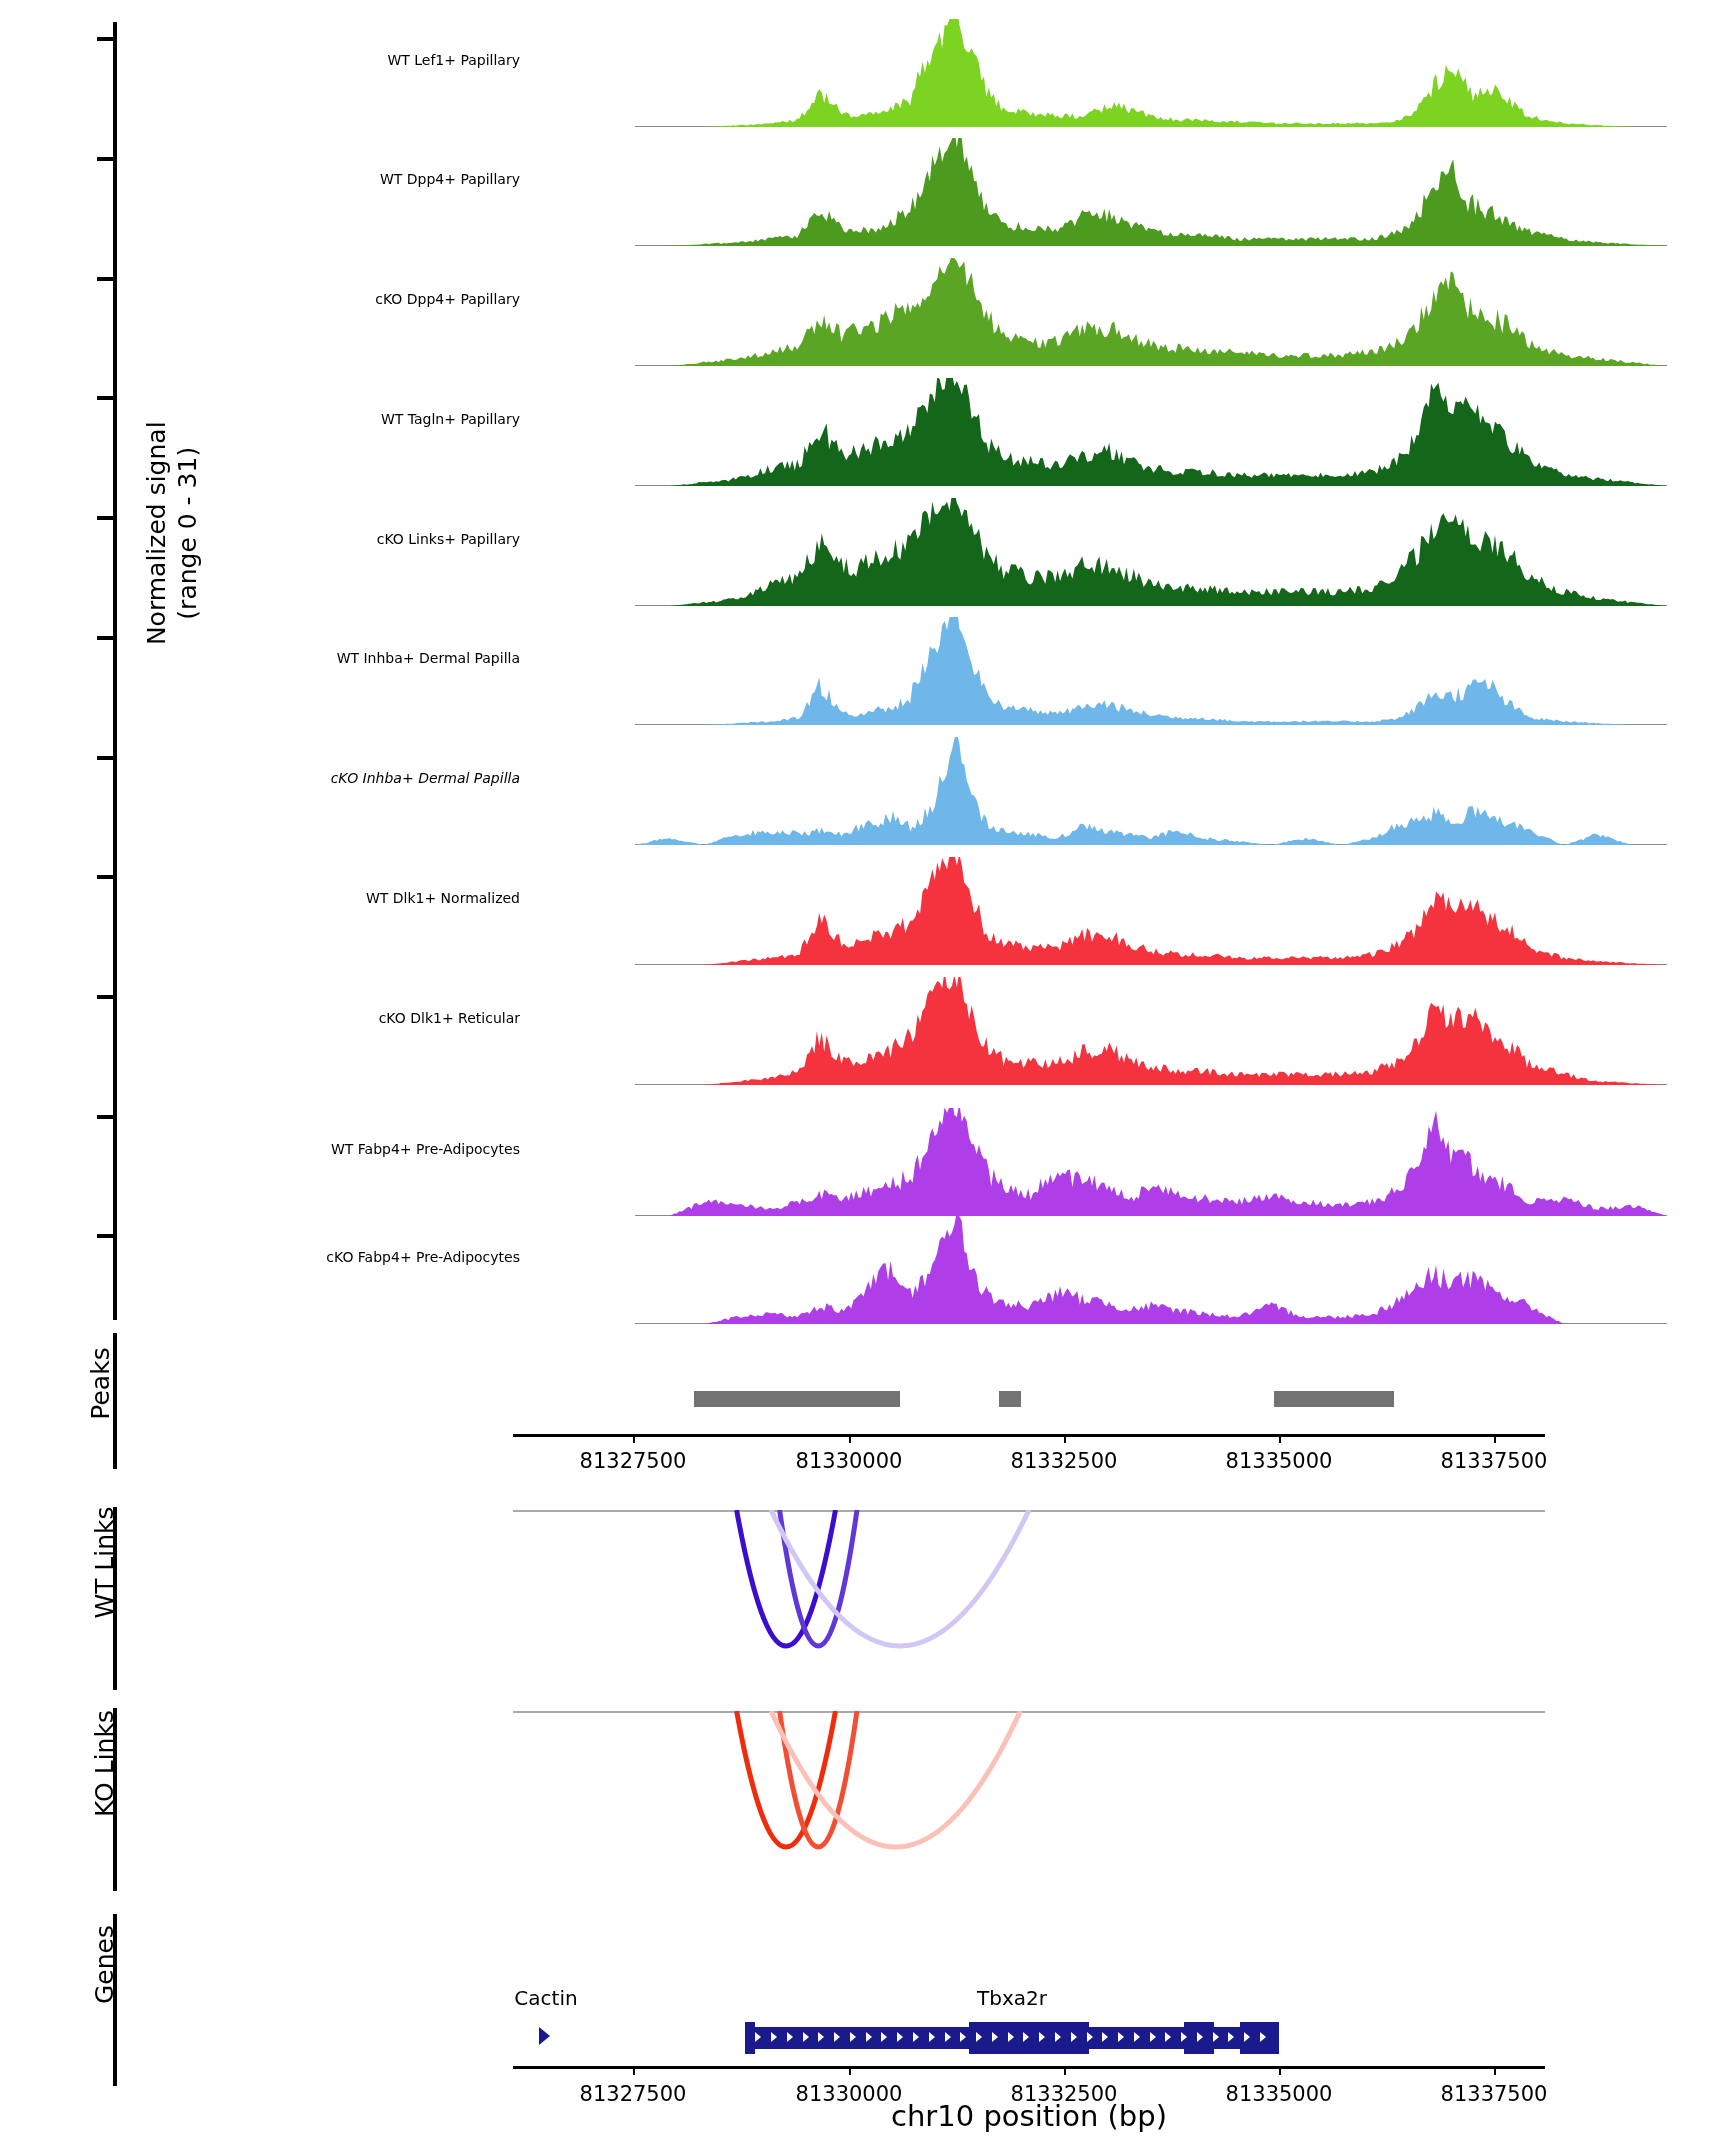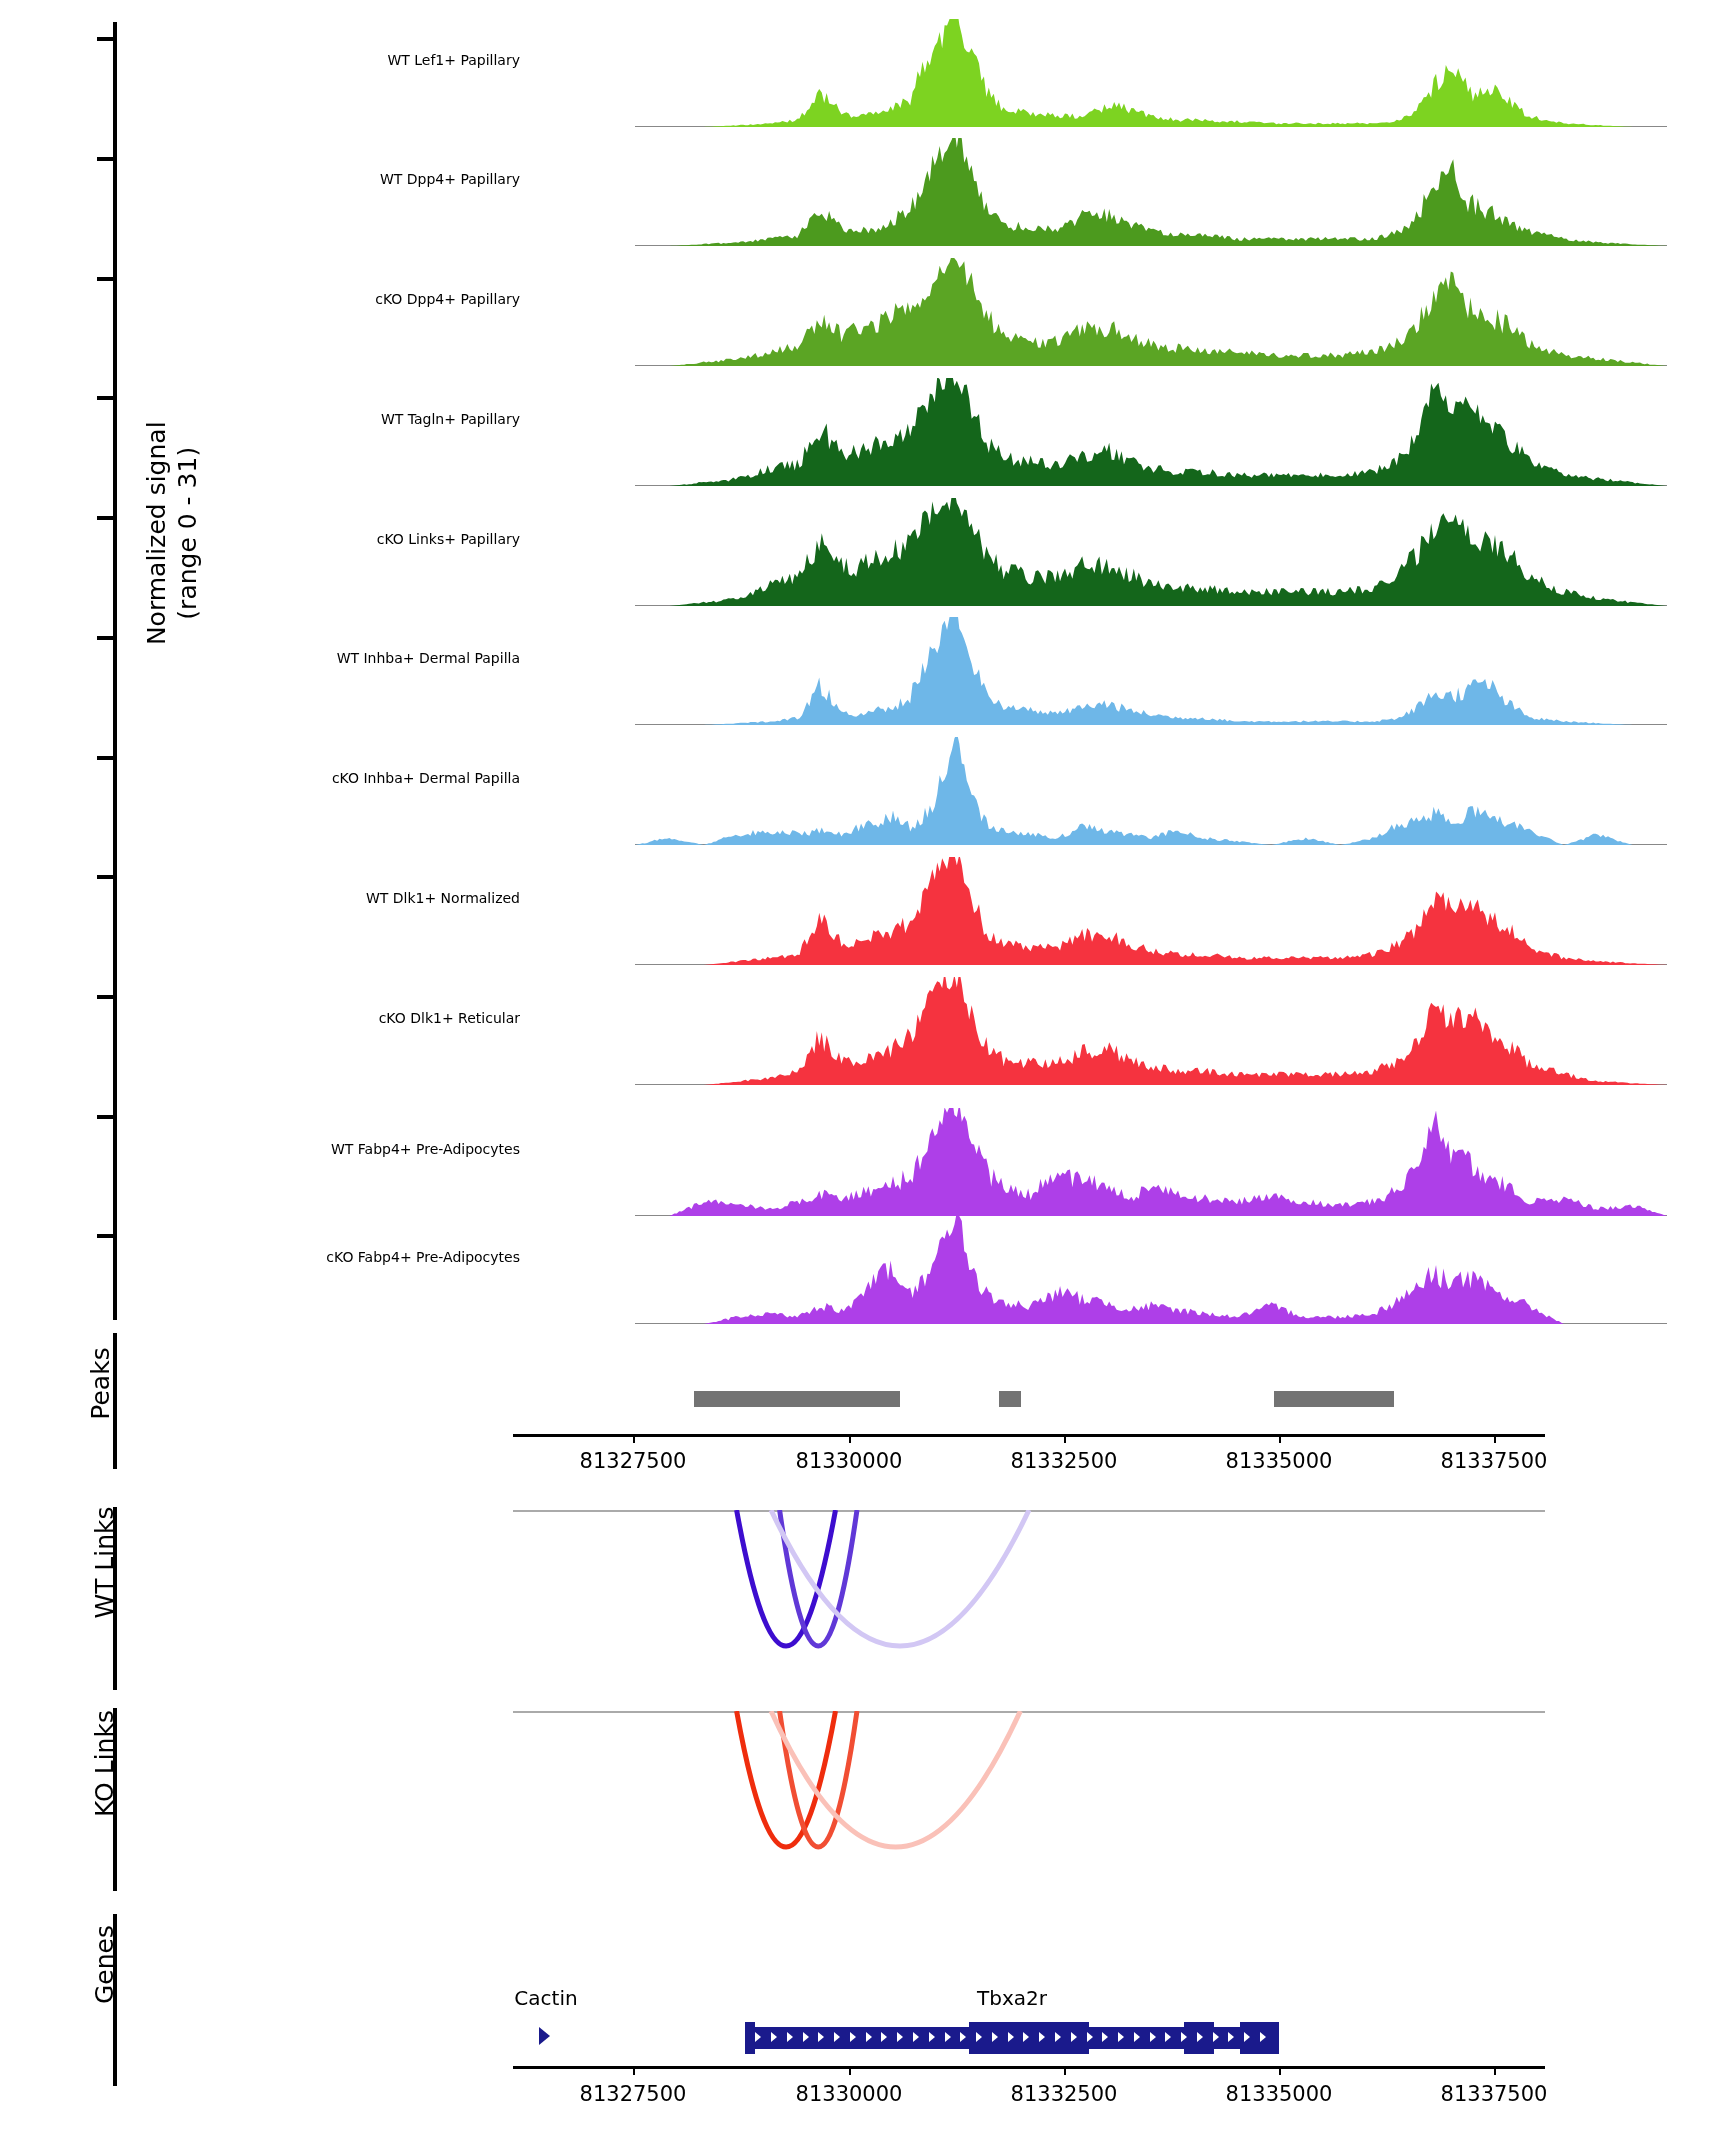--- a/index.html
+++ b/index.html
@@ -110,21 +110,21 @@
         </div>
         <div class="track" style="top: 614px;">
           <div class="track-label">WT Inhba+ Dermal Papilla</div>
           <div class="track-plot">
             <div class="baseline"></div>
             <svg viewBox="0 0 1440 150" preserveAspectRatio="none">
               <path d="M0,150 L0.0,150.0 L3.4,150.0 L6.9,150.0 L10.3,150.0 L13.7,150.0 L17.1,150.0 L20.6,150.0 L24.0,150.0 L27.4,150.0 L30.9,150.0 L34.3,150.0 L37.7,150.0 L41.1,150.0 L44.6,150.0 L48.0,150.0 L51.4,150.0 L54.9,150.0 L58.3,150.0 L61.7,150.0 L65.1,150.0 L68.6,150.0 L72.0,150.0 L75.4,150.0 L78.9,150.0 L82.3,150.0 L85.7,150.0 L89.1,150.0 L92.6,150.0 L96.0,150.0 L99.4,149.8 L102.9,149.7 L106.3,149.5 L109.7,149.3 L113.1,149.1 L116.6,149.0 L120.0,148.8 L123.4,148.6 L126.9,148.4 L130.3,148.3 L133.7,148.1 L137.1,148.4 L140.6,147.4 L144.0,147.2 L147.4,146.8 L150.9,146.8 L154.3,146.9 L157.7,147.2 L161.1,146.0 L164.6,145.7 L168.0,145.9 L171.4,147.0 L174.9,145.3 L178.3,144.9 L181.7,146.4 L185.1,146.1 L188.6,145.3 L192.0,145.2 L195.4,145.3 L198.9,144.1 L202.3,144.8 L205.7,141.9 L209.1,141.4 L212.6,143.9 L216.0,140.8 L219.4,139.2 L222.9,138.8 L226.3,142.3 L229.7,140.5 L233.1,136.3 L236.6,127.3 L240.0,117.9 L243.4,123.9 L246.9,107.1 L250.3,104.5 L253.7,95.4 L257.1,84.1 L260.6,109.6 L264.0,110.9 L267.4,115.9 L270.9,100.6 L274.3,121.8 L277.7,124.7 L281.1,120.6 L284.6,128.0 L288.0,131.3 L291.4,132.4 L294.9,130.8 L298.3,136.1 L301.7,136.0 L305.1,138.0 L308.6,138.4 L312.0,136.6 L315.4,133.3 L318.9,136.3 L322.3,134.4 L325.7,130.1 L329.1,131.7 L332.6,131.9 L336.0,127.1 L339.4,124.1 L342.9,127.5 L346.3,127.3 L349.7,132.3 L353.1,124.5 L356.6,128.1 L360.0,129.3 L363.4,123.0 L366.9,128.7 L370.3,113.0 L373.7,124.3 L377.1,118.7 L380.6,114.9 L384.0,120.0 L387.4,91.7 L390.9,89.8 L394.3,93.3 L397.7,90.2 L401.1,63.6 L404.6,78.9 L408.0,65.8 L411.4,40.6 L414.9,44.4 L418.3,43.0 L421.7,50.4 L425.1,39.4 L428.6,11.6 L432.0,5.1 L435.4,17.9 L438.9,-0.2 L442.3,-3.0 L445.7,-8.3 L449.1,-14.9 L452.6,16.4 L456.0,22.1 L459.4,30.9 L462.9,41.3 L466.3,54.3 L469.7,64.9 L473.1,80.5 L476.6,79.3 L480.0,72.4 L483.4,95.7 L486.9,91.3 L490.3,101.0 L493.7,110.0 L497.1,114.5 L500.6,121.0 L504.0,119.7 L507.4,115.0 L510.9,122.0 L514.3,129.0 L517.7,127.7 L521.1,123.5 L524.6,126.3 L528.0,122.2 L531.4,129.1 L534.9,128.8 L538.3,126.7 L541.7,124.2 L545.1,126.2 L548.6,130.5 L552.0,124.9 L555.4,131.2 L558.9,129.8 L562.3,134.7 L565.7,129.6 L569.1,134.5 L572.6,132.3 L576.0,135.6 L579.4,129.9 L582.9,132.9 L586.3,131.4 L589.7,135.1 L593.1,129.9 L596.6,133.9 L600.0,132.1 L603.4,126.5 L606.9,134.0 L610.3,127.0 L613.7,127.4 L617.1,122.9 L620.6,122.6 L624.0,127.7 L627.4,125.2 L630.9,120.0 L634.3,124.0 L637.7,126.1 L641.1,126.9 L644.6,120.8 L648.0,118.9 L651.4,122.2 L654.9,115.6 L658.3,126.4 L661.7,122.8 L665.1,117.6 L668.6,119.7 L672.0,129.0 L675.4,131.6 L678.9,120.3 L682.3,124.0 L685.7,129.8 L689.1,127.8 L692.6,127.2 L696.0,133.2 L699.4,131.0 L702.9,133.1 L706.3,135.5 L709.7,129.3 L713.1,134.2 L716.6,136.5 L720.0,137.7 L723.4,136.8 L726.9,136.9 L730.3,135.1 L733.7,135.8 L737.1,137.1 L740.6,136.9 L744.0,137.4 L747.4,140.2 L750.9,141.0 L754.3,138.3 L757.7,140.7 L761.1,139.2 L764.6,142.4 L768.0,140.2 L771.4,142.1 L774.9,139.9 L778.3,141.3 L781.7,139.8 L785.1,142.5 L788.6,140.9 L792.0,139.5 L795.4,142.7 L798.9,143.0 L802.3,142.9 L805.7,140.9 L809.1,142.5 L812.6,144.0 L816.0,141.3 L819.4,143.6 L822.9,141.6 L826.3,145.2 L829.7,143.1 L833.1,144.6 L836.6,145.2 L840.0,145.3 L843.4,145.1 L846.9,144.8 L850.3,144.3 L853.7,144.9 L857.1,145.4 L860.6,144.6 L864.0,146.3 L867.4,145.0 L870.9,144.6 L874.3,144.7 L877.7,145.0 L881.1,144.9 L884.6,144.4 L888.0,146.1 L891.4,145.2 L894.9,145.7 L898.3,145.6 L901.7,146.0 L905.1,145.0 L908.6,145.6 L912.0,145.8 L915.4,145.0 L918.9,144.7 L922.3,144.6 L925.7,145.9 L929.1,146.3 L932.6,143.9 L936.0,144.8 L939.4,146.0 L942.9,145.3 L946.3,144.9 L949.7,143.8 L953.1,145.5 L956.6,144.8 L960.0,144.1 L963.4,144.4 L966.9,143.8 L970.3,144.8 L973.7,145.4 L977.1,145.2 L980.6,145.2 L984.0,144.4 L987.4,143.7 L990.9,143.9 L994.3,144.0 L997.7,145.0 L1001.1,145.5 L1004.6,146.2 L1008.0,144.0 L1011.4,145.7 L1014.9,145.8 L1018.3,145.2 L1021.7,145.3 L1025.1,145.9 L1028.6,145.3 L1032.0,145.8 L1035.4,144.6 L1038.9,145.6 L1042.3,142.5 L1045.7,142.3 L1049.1,142.6 L1052.6,141.9 L1056.0,141.0 L1059.4,143.2 L1062.9,141.2 L1066.3,138.9 L1069.7,139.1 L1073.1,137.2 L1076.6,131.3 L1080.0,135.6 L1083.4,127.0 L1086.9,133.7 L1090.3,122.2 L1093.7,117.5 L1097.1,117.2 L1100.6,123.5 L1104.0,113.6 L1107.4,105.3 L1110.9,113.0 L1114.3,108.3 L1117.7,104.6 L1121.1,111.3 L1124.6,114.0 L1128.0,113.4 L1131.4,105.0 L1134.9,104.8 L1138.3,102.8 L1141.7,114.4 L1145.1,118.7 L1148.6,97.9 L1152.0,116.1 L1155.4,115.2 L1158.9,100.2 L1162.3,92.9 L1165.7,95.0 L1169.1,87.0 L1172.6,86.3 L1176.0,91.4 L1179.4,91.1 L1182.9,89.8 L1186.3,86.0 L1189.7,99.8 L1193.1,100.1 L1196.6,87.6 L1200.0,95.1 L1203.4,104.4 L1206.9,111.8 L1210.3,108.9 L1213.7,122.5 L1217.1,122.1 L1220.6,114.8 L1224.0,116.9 L1227.4,128.9 L1230.9,127.1 L1234.3,125.8 L1237.7,130.7 L1241.1,136.4 L1244.6,136.6 L1248.0,139.4 L1251.4,139.6 L1254.9,142.3 L1258.3,141.5 L1261.7,142.9 L1265.1,140.0 L1268.6,143.5 L1272.0,141.0 L1275.4,142.8 L1278.9,142.8 L1282.3,144.3 L1285.7,142.5 L1289.1,143.7 L1292.6,145.2 L1296.0,145.9 L1299.4,144.6 L1302.9,145.7 L1306.3,146.4 L1309.7,144.7 L1313.1,145.4 L1316.6,147.0 L1320.0,146.1 L1323.4,146.5 L1326.9,145.8 L1330.3,147.6 L1333.7,147.4 L1337.1,146.5 L1340.6,147.9 L1344.0,147.1 L1347.4,148.0 L1350.9,148.3 L1354.3,148.1 L1357.7,148.3 L1361.1,148.4 L1364.6,148.6 L1368.0,148.8 L1371.4,149.0 L1374.9,149.1 L1378.3,149.3 L1381.7,149.5 L1385.1,149.7 L1388.6,149.8 L1392.0,150.0 L1395.4,150.0 L1398.9,150.0 L1402.3,150.0 L1405.7,150.0 L1409.1,150.0 L1412.6,150.0 L1416.0,150.0 L1419.4,150.0 L1422.9,150.0 L1426.3,150.0 L1429.7,150.0 L1433.1,150.0 L1436.6,150.0 L1440.0,150.0 L1440,150 Z" fill="#6EB7E8"></path>
             </svg>
           </div>
         </div>
-        <div class="track" style="top: 734px;">
+        <div class="track" style="top: 734px; font-style: italic;">
           <div class="track-label">cKO Inhba+ Dermal Papilla</div>
           <div class="track-plot">
             <div class="baseline"></div>
             <svg viewBox="0 0 1440 150" preserveAspectRatio="none">
               <path d="M0,150 L0.0,150.0 L3.4,149.3 L6.9,148.6 L10.3,147.6 L13.7,147.8 L17.1,147.3 L20.6,145.4 L24.0,144.4 L27.4,142.8 L30.9,144.1 L34.3,141.2 L37.7,142.4 L41.1,141.3 L44.6,141.2 L48.0,140.2 L51.4,142.4 L54.9,141.8 L58.3,142.6 L61.7,144.2 L65.1,144.0 L68.6,145.3 L72.0,145.4 L75.4,145.7 L78.9,146.4 L82.3,147.0 L85.7,147.5 L89.1,148.6 L92.6,149.3 L96.0,150.0 L99.4,149.0 L102.9,147.4 L106.3,147.4 L109.7,145.4 L113.1,145.2 L116.6,142.7 L120.0,141.6 L123.4,139.4 L126.9,139.5 L130.3,138.4 L133.7,138.5 L137.1,137.4 L140.6,135.7 L144.0,137.3 L147.4,138.3 L150.9,137.2 L154.3,135.8 L157.7,134.8 L161.1,137.3 L164.6,129.0 L168.0,136.5 L171.4,130.7 L174.9,132.6 L178.3,129.7 L181.7,133.6 L185.1,131.5 L188.6,134.5 L192.0,135.4 L195.4,134.5 L198.9,130.9 L202.3,135.0 L205.7,129.4 L209.1,133.6 L212.6,135.0 L216.0,136.2 L219.4,129.6 L222.9,130.3 L226.3,132.0 L229.7,133.8 L233.1,136.8 L236.6,130.5 L240.0,135.6 L243.4,137.1 L246.9,129.3 L250.3,130.8 L253.7,126.5 L257.1,134.2 L260.6,125.7 L264.0,133.3 L267.4,131.4 L270.9,131.6 L274.3,132.4 L277.7,135.1 L281.1,135.4 L284.6,131.2 L288.0,138.2 L291.4,133.7 L294.9,132.5 L298.3,134.2 L301.7,134.6 L305.1,127.9 L308.6,121.4 L312.0,131.2 L315.4,120.2 L318.9,127.3 L322.3,118.8 L325.7,115.7 L329.1,118.4 L332.6,122.8 L336.0,121.8 L339.4,125.8 L342.9,119.5 L346.3,122.7 L349.7,106.6 L353.1,113.9 L356.6,119.4 L360.0,102.2 L363.4,117.4 L366.9,109.9 L370.3,121.6 L373.7,122.2 L377.1,118.2 L380.6,116.2 L384.0,131.4 L387.4,124.2 L390.9,127.4 L394.3,114.4 L397.7,123.0 L401.1,120.6 L404.6,98.2 L408.0,112.2 L411.4,95.0 L414.9,105.3 L418.3,96.9 L421.7,79.4 L425.1,53.0 L428.6,63.0 L432.0,59.2 L435.4,50.6 L438.9,28.9 L442.3,17.8 L445.7,2.2 L449.1,-6.1 L452.6,9.3 L456.0,36.9 L459.4,38.2 L462.9,60.4 L466.3,69.6 L469.7,80.1 L473.1,81.4 L476.6,87.3 L480.0,98.9 L483.4,117.2 L486.9,107.4 L490.3,112.0 L493.7,127.8 L497.1,127.5 L500.6,123.5 L504.0,131.2 L507.4,131.9 L510.9,125.8 L514.3,126.8 L517.7,133.0 L521.1,133.7 L524.6,132.7 L528.0,130.2 L531.4,133.3 L534.9,136.5 L538.3,131.7 L541.7,136.5 L545.1,136.2 L548.6,131.8 L552.0,137.0 L555.4,133.4 L558.9,138.4 L562.3,133.1 L565.7,135.5 L569.1,137.8 L572.6,136.6 L576.0,139.9 L579.4,141.2 L582.9,140.8 L586.3,141.8 L589.7,140.7 L593.1,138.3 L596.6,133.9 L600.0,138.8 L603.4,137.9 L606.9,136.0 L610.3,130.7 L613.7,130.3 L617.1,127.8 L620.6,121.1 L624.0,120.1 L627.4,122.5 L630.9,128.4 L634.3,120.8 L637.7,128.4 L641.1,123.0 L644.6,131.0 L648.0,129.9 L651.4,126.5 L654.9,134.4 L658.3,134.0 L661.7,130.2 L665.1,128.8 L668.6,133.2 L672.0,129.6 L675.4,132.0 L678.9,131.6 L682.3,137.7 L685.7,135.1 L689.1,133.7 L692.6,133.0 L696.0,137.0 L699.4,135.5 L702.9,137.2 L706.3,135.6 L709.7,136.5 L713.1,137.7 L716.6,141.1 L720.0,142.0 L723.4,138.1 L726.9,136.0 L730.3,139.0 L733.7,133.1 L737.1,132.7 L740.6,137.5 L744.0,129.5 L747.4,129.5 L750.9,132.4 L754.3,130.2 L757.7,130.2 L761.1,133.2 L764.6,133.9 L768.0,134.7 L771.4,135.6 L774.9,132.4 L778.3,135.4 L781.7,138.4 L785.1,140.0 L788.6,140.0 L792.0,141.7 L795.4,141.0 L798.9,143.1 L802.3,139.2 L805.7,141.2 L809.1,141.5 L812.6,144.0 L816.0,144.5 L819.4,143.5 L822.9,141.7 L826.3,141.9 L829.7,144.5 L833.1,144.1 L836.6,145.6 L840.0,144.0 L843.4,146.3 L846.9,144.9 L850.3,145.2 L853.7,145.9 L857.1,146.2 L860.6,147.7 L864.0,147.2 L867.4,147.5 L870.9,148.3 L874.3,148.6 L877.7,149.0 L881.1,149.3 L884.6,149.7 L888.0,150.0 L891.4,149.3 L894.9,148.6 L898.3,148.1 L901.7,147.1 L905.1,145.9 L908.6,146.5 L912.0,144.0 L915.4,144.4 L918.9,143.1 L922.3,143.1 L925.7,142.2 L929.1,143.5 L932.6,143.2 L936.0,139.6 L939.4,142.7 L942.9,142.4 L946.3,141.4 L949.7,142.2 L953.1,144.3 L956.6,144.4 L960.0,144.1 L963.4,146.6 L966.9,145.8 L970.3,147.6 L973.7,147.4 L977.1,148.6 L980.6,149.3 L984.0,150.0 L987.4,149.3 L990.9,148.6 L994.3,148.1 L997.7,147.8 L1001.1,146.2 L1004.6,146.2 L1008.0,145.3 L1011.4,144.3 L1014.9,142.8 L1018.3,142.5 L1021.7,142.6 L1025.1,143.1 L1028.6,139.1 L1032.0,139.6 L1035.4,139.7 L1038.9,133.9 L1042.3,137.3 L1045.7,135.1 L1049.1,132.7 L1052.6,127.9 L1056.0,121.5 L1059.4,129.0 L1062.9,120.2 L1066.3,125.3 L1069.7,120.8 L1073.1,126.2 L1076.6,125.6 L1080.0,116.5 L1083.4,111.9 L1086.9,117.2 L1090.3,111.3 L1093.7,117.2 L1097.1,115.1 L1100.6,108.7 L1104.0,116.7 L1107.4,111.3 L1110.9,117.4 L1114.3,97.0 L1117.7,107.7 L1121.1,99.1 L1124.6,108.7 L1128.0,106.2 L1131.4,118.3 L1134.9,113.1 L1138.3,121.0 L1141.7,120.5 L1145.1,120.4 L1148.6,119.8 L1152.0,120.9 L1155.4,119.9 L1158.9,111.5 L1162.3,97.9 L1165.7,96.3 L1169.1,96.2 L1172.6,111.7 L1176.0,96.7 L1179.4,108.6 L1182.9,104.7 L1186.3,101.1 L1189.7,109.1 L1193.1,113.5 L1196.6,110.1 L1200.0,109.6 L1203.4,118.4 L1206.9,109.7 L1210.3,120.6 L1213.7,125.0 L1217.1,121.8 L1220.6,121.0 L1224.0,119.2 L1227.4,117.2 L1230.9,127.5 L1234.3,119.7 L1237.7,123.1 L1241.1,129.0 L1244.6,127.9 L1248.0,127.6 L1251.4,129.7 L1254.9,133.5 L1258.3,136.6 L1261.7,138.3 L1265.1,137.6 L1268.6,138.5 L1272.0,139.3 L1275.4,140.2 L1278.9,142.1 L1282.3,144.4 L1285.7,146.6 L1289.1,147.7 L1292.6,148.6 L1296.0,150.0 L1299.4,149.0 L1302.9,148.2 L1306.3,146.6 L1309.7,146.0 L1313.1,145.0 L1316.6,143.2 L1320.0,141.9 L1323.4,143.5 L1326.9,139.2 L1330.3,139.0 L1333.7,136.4 L1337.1,134.5 L1340.6,134.3 L1344.0,135.8 L1347.4,139.0 L1350.9,135.8 L1354.3,139.7 L1357.7,138.0 L1361.1,139.9 L1364.6,141.1 L1368.0,143.0 L1371.4,145.3 L1374.9,144.6 L1378.3,146.5 L1381.7,147.0 L1385.1,147.9 L1388.6,149.0 L1392.0,150.0 L1395.4,150.0 L1398.9,150.0 L1402.3,150.0 L1405.7,150.0 L1409.1,150.0 L1412.6,150.0 L1416.0,150.0 L1419.4,150.0 L1422.9,150.0 L1426.3,150.0 L1429.7,150.0 L1433.1,150.0 L1436.6,150.0 L1440.0,150.0 L1440,150 Z" fill="#6EB7E8"></path>
             </svg>
           </div>
         </div>
         <div class="track" style="top: 854px;">
           <div class="track-label">WT Dlk1+ Normalized</div>
@@ -277,16 +277,17 @@
         <div class="x-tlabel" style="left: 120px; top: 175px;">81327500</div>
         <div style="position: absolute; top: 159px; left: 336px; width: 2.2px; height: 9.3px; background: rgb(0, 0, 0);"></div>
         <div class="x-tlabel" style="left: 336px; top: 175px;">81330000</div>
         <div style="position: absolute; top: 159px; left: 551px; width: 2.2px; height: 9.3px; background: rgb(0, 0, 0);"></div>
         <div class="x-tlabel" style="left: 551px; top: 175px;">81332500</div>
         <div style="position: absolute; top: 159px; left: 766px; width: 2.2px; height: 9.3px; background: rgb(0, 0, 0);"></div>
         <div class="x-tlabel" style="left: 766px; top: 175px;">81335000</div>
         <div style="position: absolute; top: 159px; left: 981px; width: 2.2px; height: 9.3px; background: rgb(0, 0, 0);"></div>
         <div class="x-tlabel" style="left: 981px; top: 175px;">81337500</div>
       </div>
+    <div class="xlabel2" style="left:513px;width:1032px;">chr10 position (bp)</div>
   </div>
 
 </div>
 
 
 </body></html>

